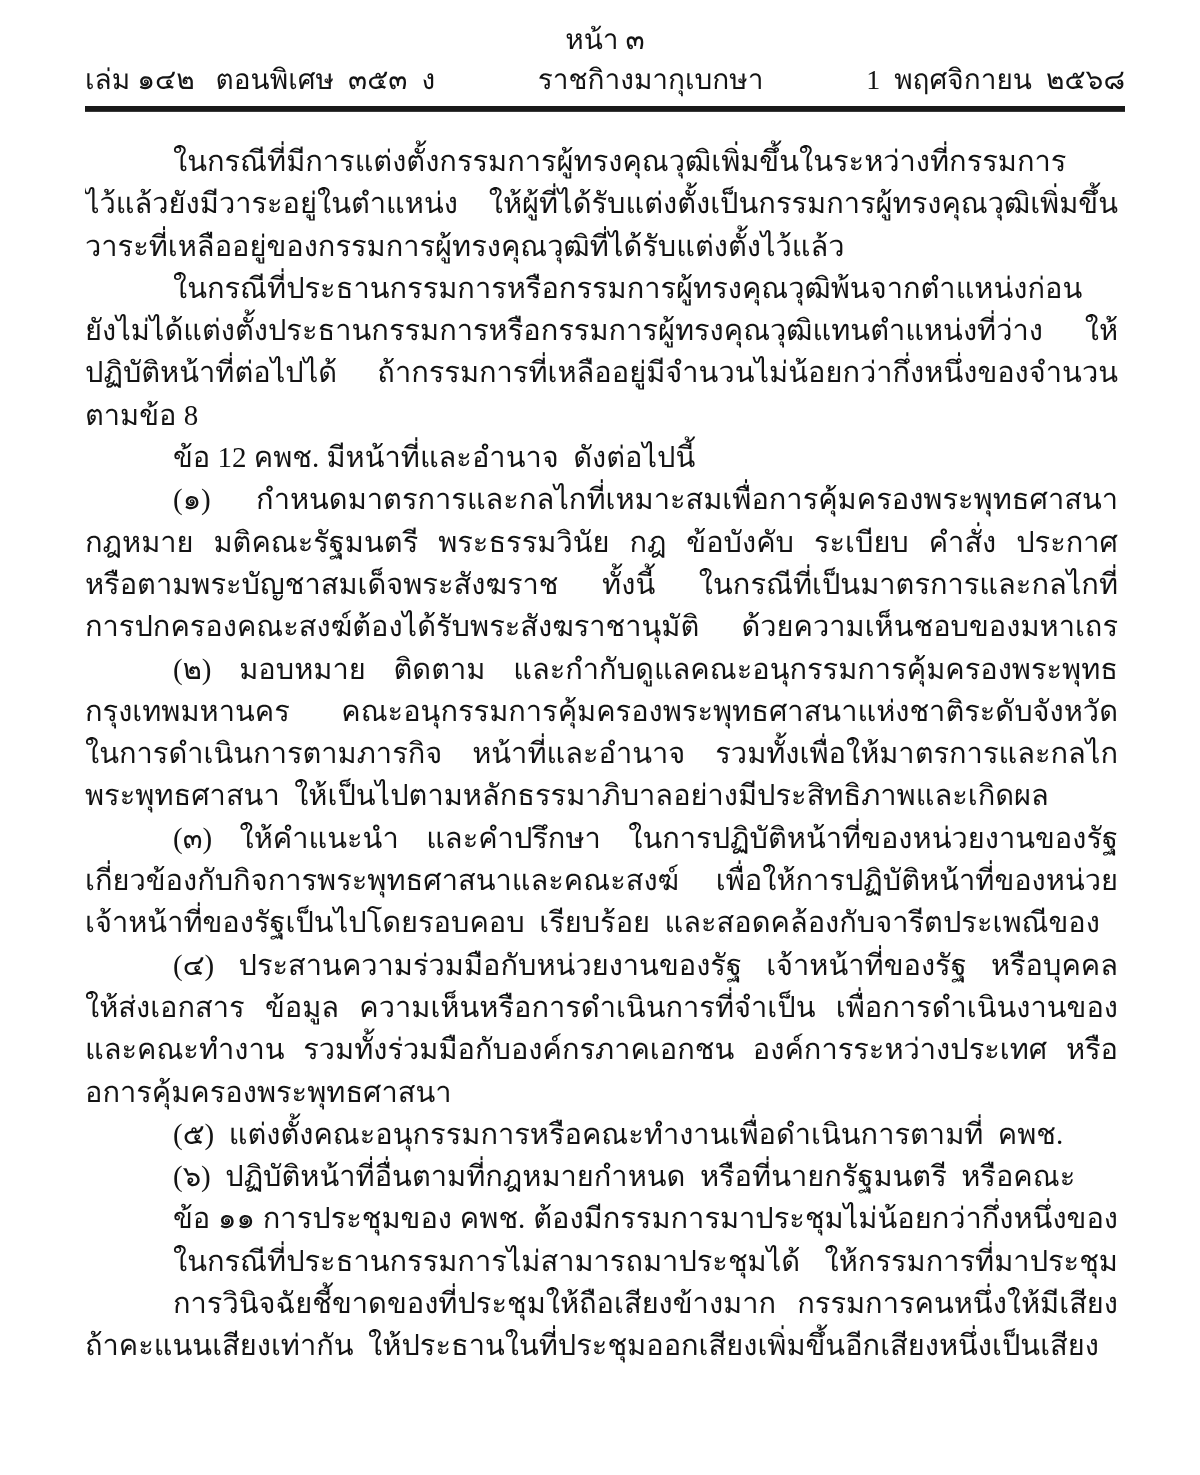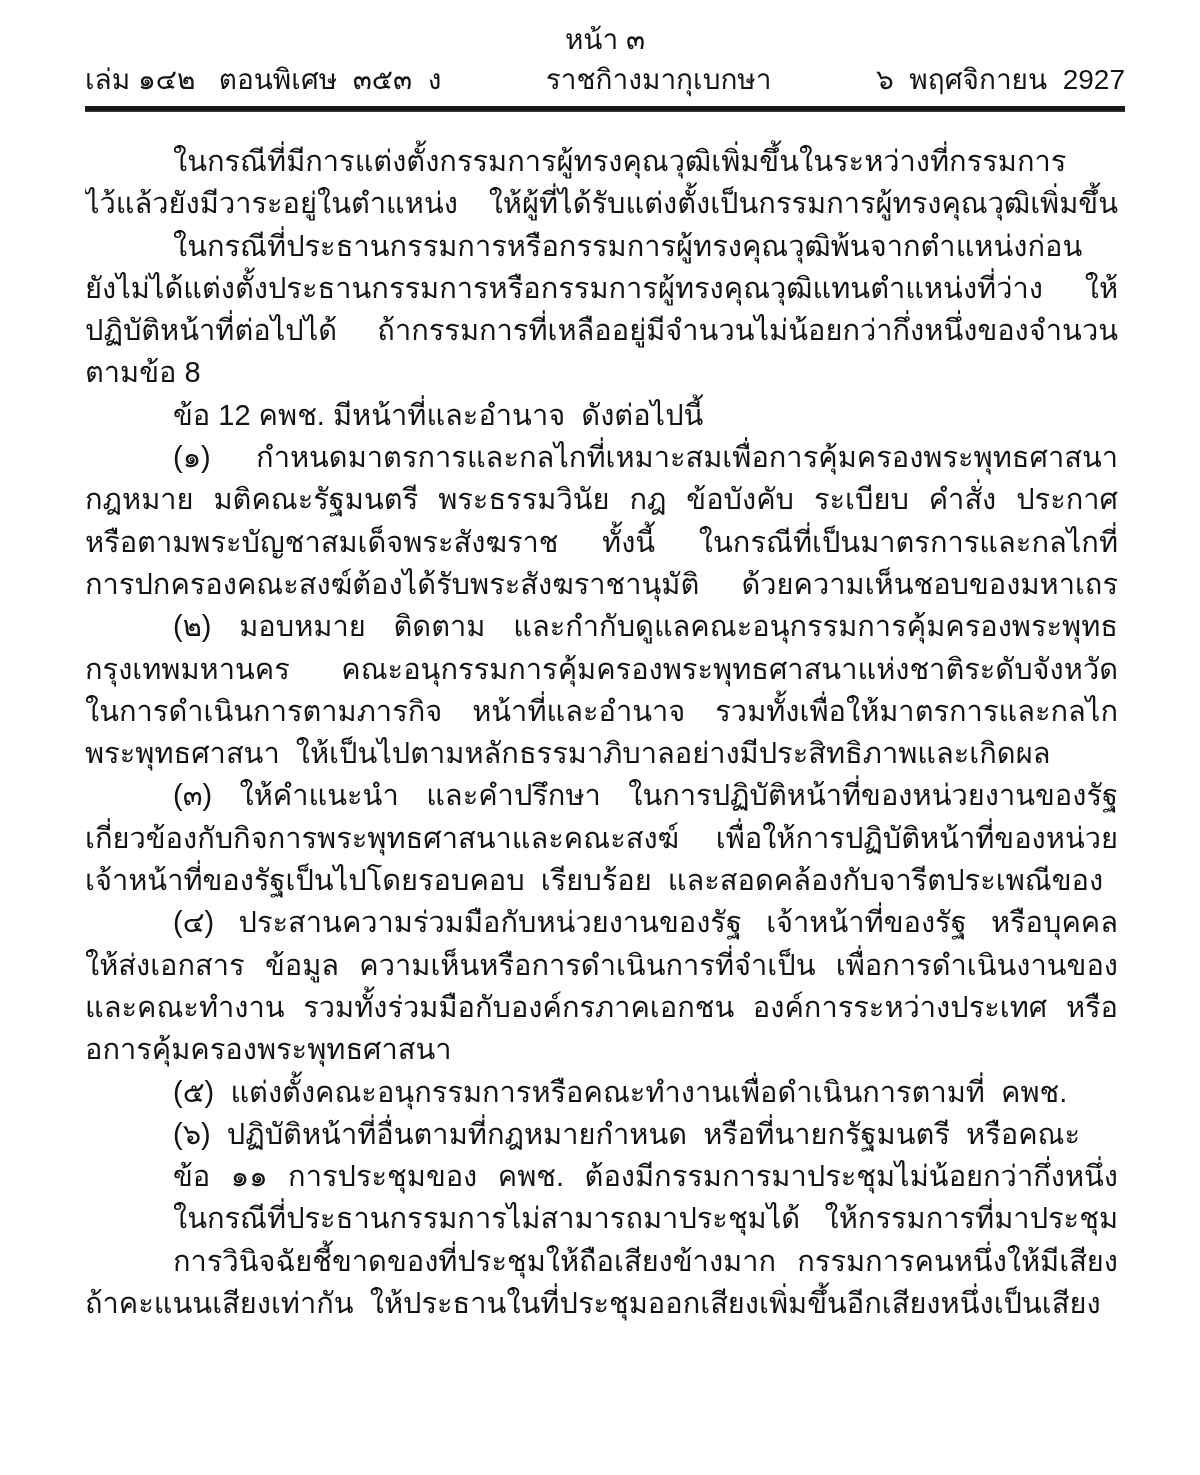--- a/index.html
+++ b/index.html
@@ -9,21 +9,21 @@
     height: 1475px;
     background: #ffffff;
     overflow: hidden;
   }
   .page {
     position: relative;
     width: 1200px;
     height: 1475px;
     background: #ffffff;
     color: #141414;
-    font-family: Liberation Sans, sans-serif;
+    font-family: Liberation Serif, serif;
   }
   .header {
     position: absolute;
     top: 0;
     left: 85px;
     width: 1040px;
   }
   .page-number {
     margin-top: 20px;
     text-align: center;
@@ -69,28 +69,29 @@
 </style>
 </head>
 <body>
 
 <div class="page">
   <div class="header">
     <div class="page-number">หน้า ๓</div>
     <div class="masthead-row">
       <span class="masthead-left">เล่ม ๑๔๒   ตอนพิเศษ  ๓๕๓  ง</span>
       <span class="masthead-center">ราชกิางมากุเบกษา</span>
-      <span class="masthead-right">๖  พฤศจิกายน  2927</span>
+      <span class="masthead-right">1  พฤศจิกายน  ๒๕๖๘</span>
     </div>
     <div class="header-rule"></div>
   </div>
 
   <div class="body-text">
       <div class="line indent justify">ในกรณีที่มีการแต่งตั้งกรรมการผู้ทรงคุณวุฒิเพิ่มขึ้นในระหว่างที่กรรมการผู้ทรงคุณวุฒิซึ่งแต่งตั้ง</div>
       <div class="line justify">ไว้แล้วยังมีวาระอยู่ในตำแหน่ง  ให้ผู้ที่ได้รับแต่งตั้งเป็นกรรมการผู้ทรงคุณวุฒิเพิ่มขึ้นอยู่ในตำแหน่งเท่ากับ</div>
+      <div class="line">วาระที่เหลืออยู่ของกรรมการผู้ทรงคุณวุฒิที่ได้รับแต่งตั้งไว้แล้ว</div>
       <div class="line indent justify">ในกรณีที่ประธานกรรมการหรือกรรมการผู้ทรงคุณวุฒิพ้นจากตำแหน่งก่อนครบวาระและ</div>
       <div class="line justify">ยังไม่ได้แต่งตั้งประธานกรรมการหรือกรรมการผู้ทรงคุณวุฒิแทนตำแหน่งที่ว่าง  ให้กรรมการที่เหลืออยู่</div>
       <div class="line justify">ปฏิบัติหน้าที่ต่อไปได้  ถ้ากรรมการที่เหลืออยู่มีจำนวนไม่น้อยกว่ากึ่งหนึ่งของจำนวนกรรมการทั้งหมด</div>
       <div class="line">ตามข้อ 8</div>
       <div class="line indent">ข้อ 12 คพช. มีหน้าที่และอำนาจ  ดังต่อไปนี้</div>
       <div class="line indent justify">(๑)  กำหนดมาตรการและกลไกที่เหมาะสมเพื่อการคุ้มครองพระพุทธศาสนา  ให้เป็นไปตาม</div>
       <div class="line justify">กฎหมาย  มติคณะรัฐมนตรี  พระธรรมวินัย  กฎ  ข้อบังคับ  ระเบียบ  คำสั่ง  ประกาศ  มติของมหาเถรสมาคม</div>
       <div class="line justify">หรือตามพระบัญชาสมเด็จพระสังฆราช  ทั้งนี้  ในกรณีที่เป็นมาตรการและกลไกที่เกี่ยวข้องกับ</div>
       <div class="line justify">การปกครองคณะสงฆ์ต้องได้รับพระสังฆราชานุมัติ  ด้วยความเห็นชอบของมหาเถรสมาคมก่อนดำเนินการ</div>
       <div class="line indent justify">(๒)  มอบหมาย  ติดตาม  และกำกับดูแลคณะอนุกรรมการคุ้มครองพระพุทธศาสนาแห่งชาติ</div>

